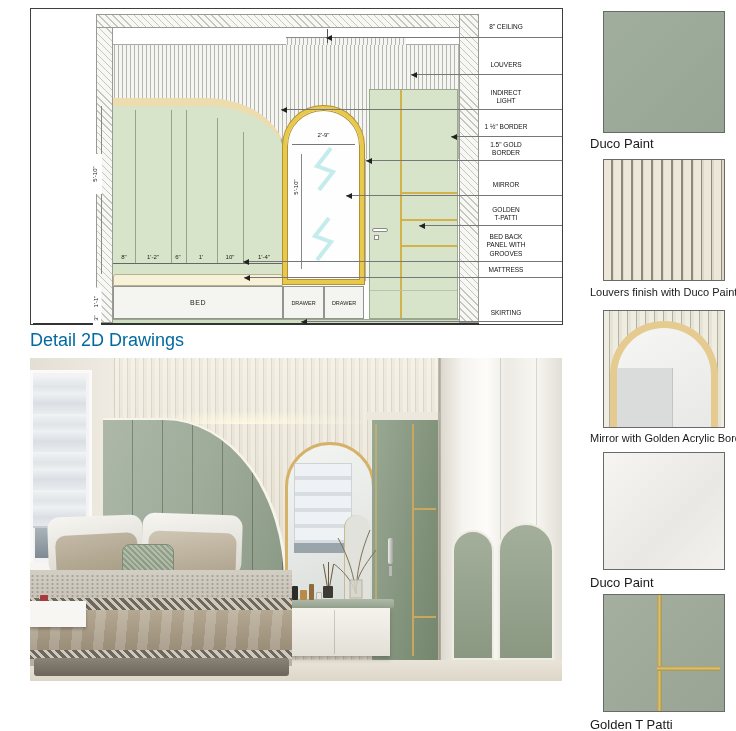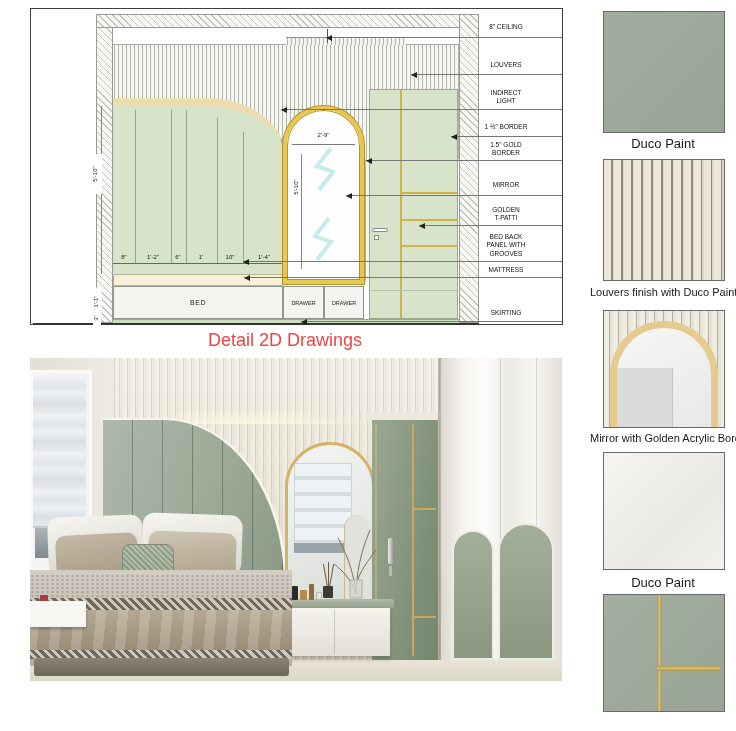--- a/index.html
+++ b/index.html
@@ -63,21 +63,21 @@
 
   .vdim { position:absolute; transform:rotate(-90deg); font-size:6px; text-align:center; color:#222; background:#fff; line-height:1;}
   .vline1 { position:absolute; left:70px; top:97px; width:1px; height:168px; background:#888;}
 
   .ann-label { position:absolute; left:425px; width:100px; text-align:center;
     font-size:6.5px; line-height:1.3; color:#111; white-space:pre-line;}
   .ann-line { position:absolute; height:1px; background:#777;}
   .ann-line::before { content:""; position:absolute; left:0; top:-2.5px; width:0; height:0;
     border-top:3px solid transparent; border-bottom:3px solid transparent; border-right:6px solid #222;}
 
-  .cap { position:absolute; left:30px; width:510px; text-align:center; font-size:18px; color:#ef4444;}
+  .cap { position:absolute; left:30px; width:510px; font-size:18px; color:#0369a1;}
   #cap2d { top:330px; } #cap3d { top:687px; }
 
   
   #r3d { position:absolute; left:30px; top:358px; width:532px; height:323px; overflow:hidden; background:#eae5db;}
   .wall-left { position:absolute; left:0; top:0; width:85px; height:323px;
     background:linear-gradient(90deg,#e3dfd5,#efebe2); border-right:1px solid #d6d1c4;}
   .window { position:absolute; left:0; top:12px; width:62px; height:196px; background:#f2f3f2;
     box-shadow:inset 0 0 0 3px #fbfaf8;}
   .blind { position:absolute; left:3px; top:6px; width:53px; height:152px;
     background:linear-gradient(180deg,#f1f3f5 0%,#e0e4e8 28%,#eef0f2 46%,#dbdfe4 72%,#e9ecee 100%);
@@ -177,21 +177,21 @@
     border:7px solid #e5cb90; border-bottom:none; border-radius:54px 54px 0 0;
     background:linear-gradient(150deg,#f6f6f4,#e8e9e6);}
   .sw-reflect { position:absolute; left:0; top:40px; width:56px; height:68px; background:#d9dcdb;
     border-right:1px solid #c2c5c4;}
   .sw4{top:452px; height:118px; background:linear-gradient(135deg,#f6f5f2,#eae8e4 60%,#f2f1ed);}
   .sw5{top:594px; height:118px; background:linear-gradient(135deg,#a5af9f,#9aa494);}
   .tp-v { position:absolute; left:53px; top:0; width:5px; height:116px;
     background:linear-gradient(90deg,#b29c55,#d6be74,#a89349);}
   .tp-h { position:absolute; left:53px; top:71px; width:63px; height:5px;
     background:linear-gradient(180deg,#b29c55,#d6be74,#a89349);}
-  .mat-cap { position:absolute; left:0; width:146px; text-align:center; color:#1a1a1a; white-space:nowrap;}
+  .mat-cap { position:absolute; left:0; width:146px; color:#1a1a1a; white-space:nowrap;}
   .cap-big { font-size:13px; } .cap-small { font-size:11px; }
   .mc1{top:136px;} .mc2{top:286px;} .mc3{top:432px;} .mc4{top:575px;} .mc5{top:717px;}
 </style>
 </head>
 <body>
 
 <div class="board">
 
   <div id="d2d">
     <div class="hatch hatch-left"></div>
@@ -374,15 +374,16 @@
     </div>
     <div class="mat-cap cap-small mc3">Mirror with Golden Acrylic Border</div>
 
     <div class="mat-swatch sw4"></div>
     <div class="mat-cap cap-big mc4">Duco Paint</div>
 
     <div class="mat-swatch sw5">
       <div class="tp-v"></div>
       <div class="tp-h"></div>
     </div>
+    <div class="mat-cap cap-big mc5">Golden T Patti</div>
   </div>
 
 </div>
 
 </body></html>

